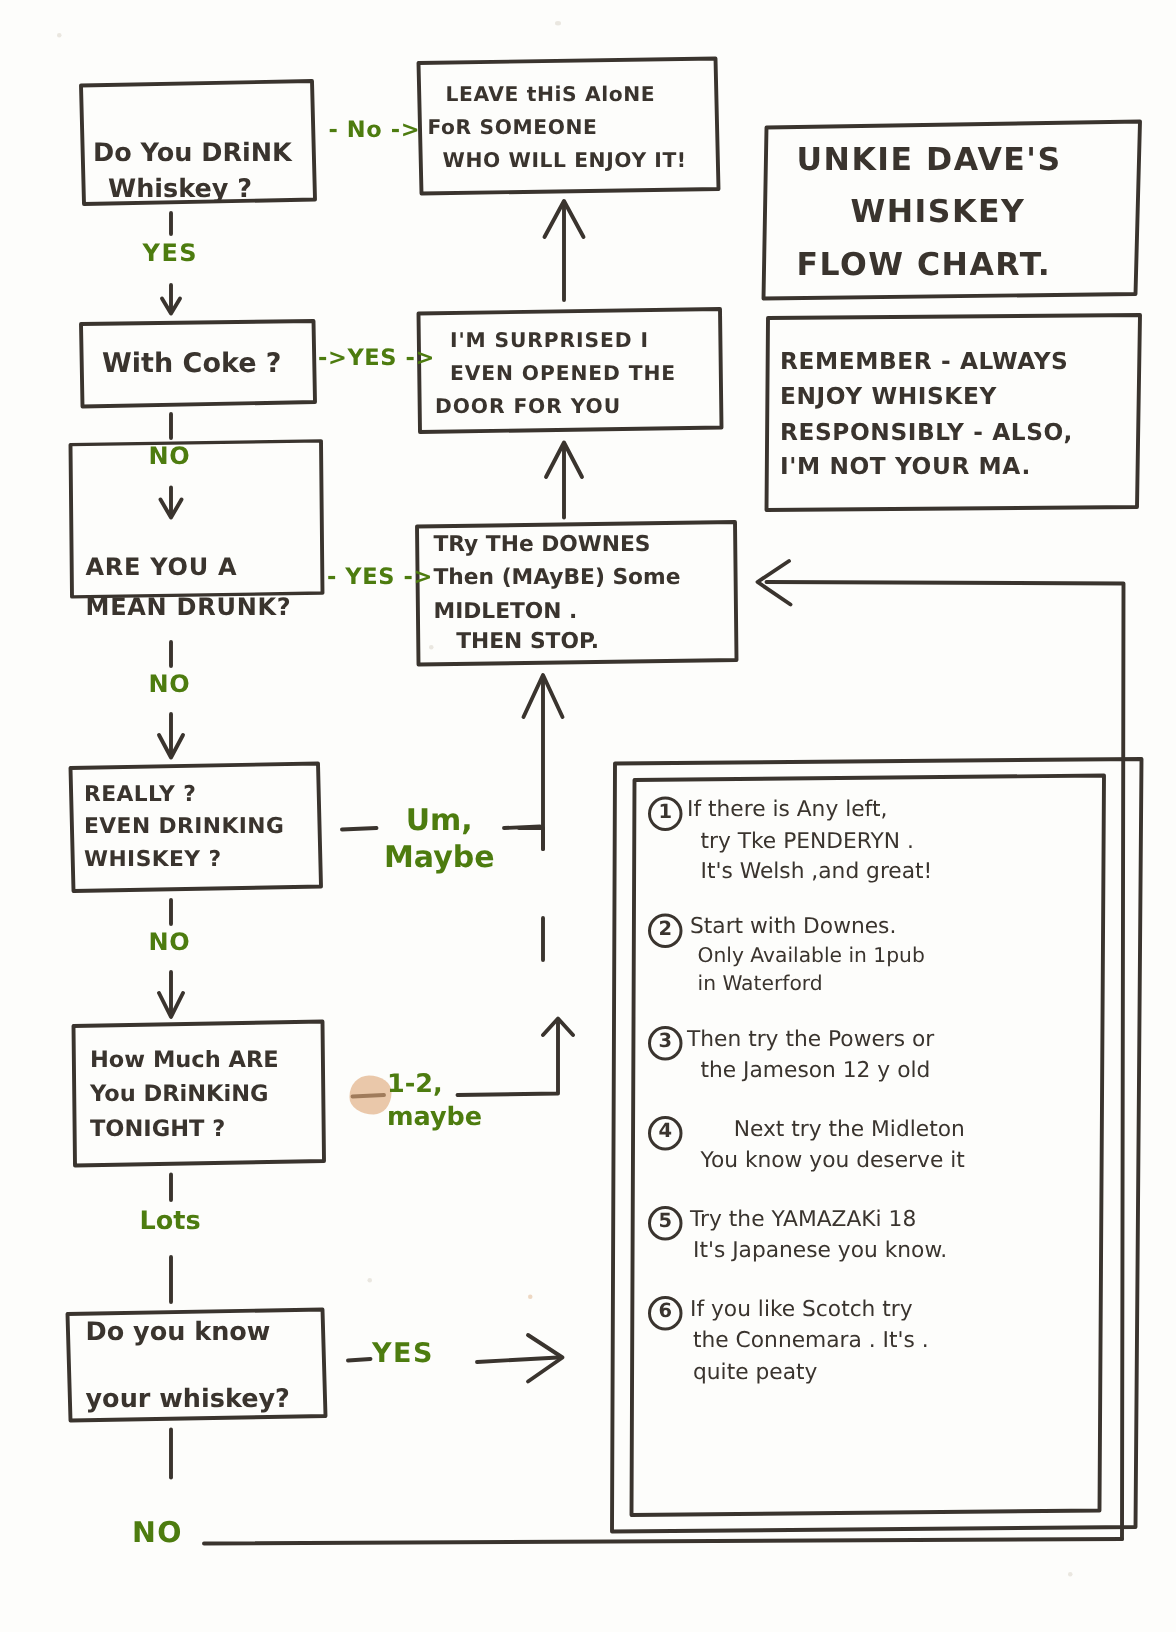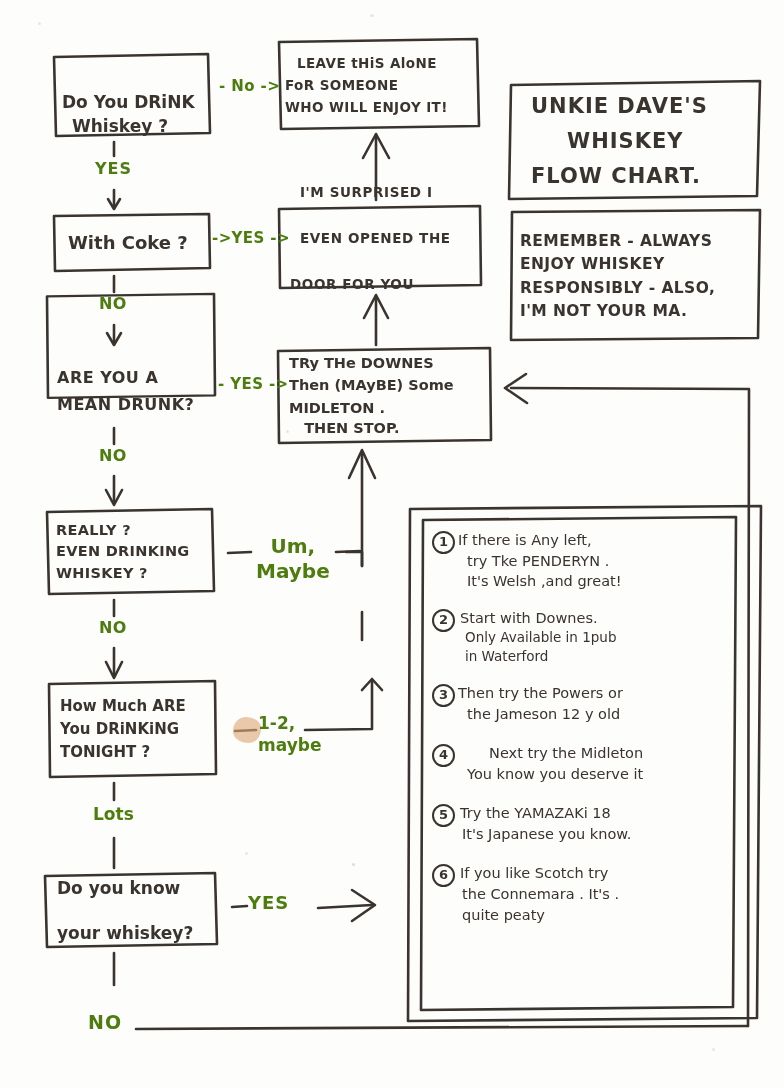--- a/index.html
+++ b/index.html
@@ -170,34 +170,34 @@
   </svg>
 
   <div class="node hand-mix" style="left:62px; top:57px; width:144px; height:78px; font-size:17px;margin-top:19px;">
     <div class="line">Do You DRiNK</div>
     <div class="line" style="margin-top:6px; margin-left:10px;">Whiskey ?</div>
   </div>
 
   <div class="node hand-caps" style="left:285px; top:44px; width:192px; height:82px; font-size:13.5px;">
     <div class="line" style="margin-left:12px;">LEAVE tHiS AloNE</div>
     <div class="line" style="margin-top:8px; ">FoR SOMEONE</div>
-    <div class="line" style="margin-top:8px; margin-left:0px;">WHO WILL ENJOY IT!</div>
+    <div class="line" style="margin-top:8px; margin-left:10px;">WHO WILL ENJOY IT!</div>
   </div>
 
   <div class="node hand-caps" style="left:519px; top:86px; width:236px; height:110px; font-size:21px; letter-spacing:1px;">
     <div class="line" style="margin-left:12px;">UNKIE DAVE'S</div>
     <div class="line" style="margin-top:13px; margin-left:48px;">WHISKEY</div>
     <div class="line" style="margin-top:13px; margin-left:12px;">FLOW CHART.</div>
   </div>
 
   <div class="node hand-mix" style="left:68px; top:216px; width:140px; height:54px; font-size:18px;">
     <div class="line">With Coke ?</div>
   </div>
 
-  <div class="node hand-caps" style="left:290px; top:200px; width:190px; height:76px; font-size:13.5px; letter-spacing:.6px;gap:24px;">
+  <div class="node hand-caps" style="left:290px; top:211px; width:190px; height:76px; font-size:13.5px; letter-spacing:.6px;">
     <div class="line" style="margin-left:10px;">I'M SURPRISED I</div>
     <div class="line" style="margin-top:8px; margin-left:10px;">EVEN OPENED THE</div>
     <div class="line" style="margin-top:8px; margin-left:0px;">DOOR FOR YOU</div>
   </div>
 
   <div class="node hand-caps" style="left:520px; top:214px; width:236px; height:124px; font-size:15.5px; letter-spacing:.4px;">
     <div class="line">REMEMBER - ALWAYS</div>
     <div class="line" style="margin-top:7px;">ENJOY WHISKEY</div>
     <div class="line" style="margin-top:7px;">RESPONSIBLY - ALSO,</div>
     <div class="line" style="margin-top:7px;">I'M NOT YOUR MA.</div>

